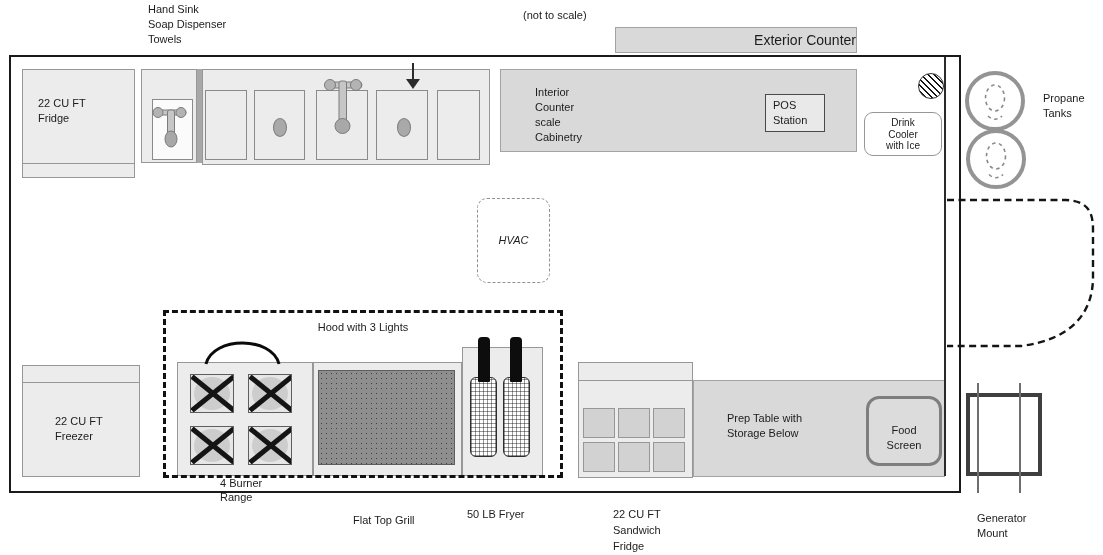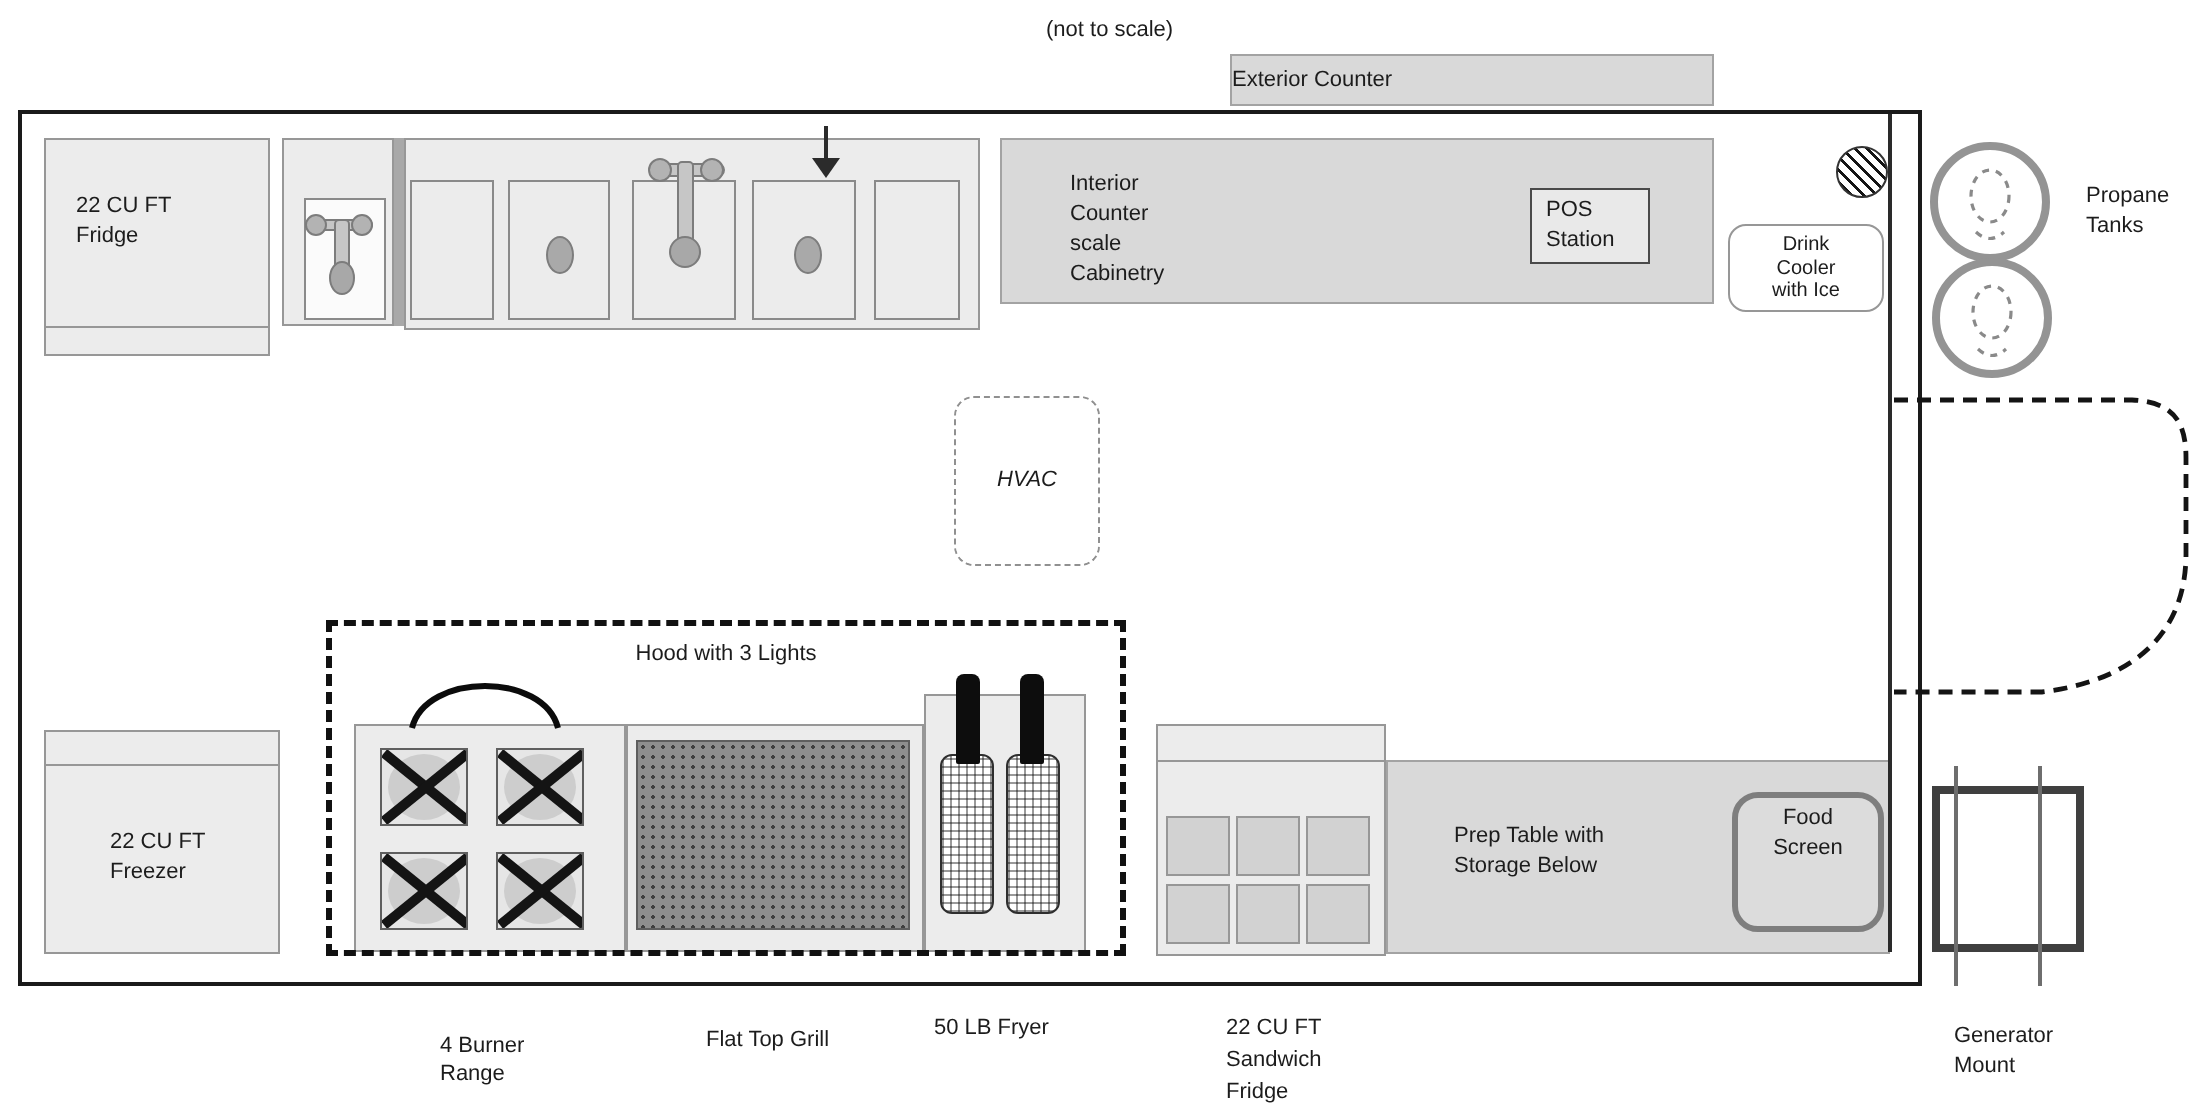--- a/index.html
+++ b/index.html
@@ -44,37 +44,42 @@
 
   .drink-cooler { position: absolute; left: 864px; top: 112px; width: 78px; height: 44px; background: #fff; border: 1.5px solid #979797; border-radius: 9px; z-index: 2;
     text-align: center; font-size: 10px; line-height: 11.5px; padding-top: 4px; }
 
   .tank { position: absolute; width: 60px; height: 60px; border: 4px solid #949494; border-radius: 50%; background: #fff; z-index: 2; }
 
   .generator { position: absolute; left: 966px; top: 393px; width: 76px; height: 83px; border: 4px solid #3f3f3f; background: #fff; z-index: 2; }
   .gen-line { position: absolute; top: 383px; width: 2px; height: 110px; background: #6e6e6e; z-index: 3; }
 
   .food-warmer { position: absolute; left: 866px; top: 396px; width: 76px; height: 70px; background: #dcdcdc; border: 3px solid #7e7e7e; border-radius: 13px; z-index: 3;
-    text-align: center; font-size: 11px; line-height: 15px; padding-top: 3px; }
+    text-align: center; font-size: 11px; line-height: 15px; padding-top: 24px; }
 
   .pos { position: absolute; left: 765px; top: 94px; width: 60px; height: 38px; background: #e9e9e9; border: 1.5px solid #4a4a4a; z-index: 3;
     font-size: 11px; line-height: 15px; padding: 3px 0 0 7px; }
 
   .sq { position: absolute; width: 32px; height: 30px; background: #d2d2d2; border: 1px solid #979797; z-index: 3; }
 
   svg.overlay { position: absolute; left: 0; top: 0; z-index: 6; pointer-events: none; }
 </style>
 </head>
 <body>
 
 <div id="stage">
 
+  <div class="lbl" style="left:148px; top:2px;">
+    <div>Hand Sink</div>
+    <div>Soap Dispenser</div>
+    <div>Towels</div>
+  </div>
   <div class="lbl" style="left:494px; top:8px;margin-left:29px;">(not to scale)</div>
 
-  <div class="counter" style="left:615px; top:27px; width:242px; height:26px; z-index:2; text-align:left; font-size:11px; line-height:24px;">
+  <div class="counter" style="left:615px; top:27px; width:242px; height:26px; z-index:2; text-align:right; font-size:14px; line-height:24px;">
     <span>Exterior Counter</span>
   </div>
 
   <div class="truck-outline"></div>
   <div class="inner-wall"></div>
 
   <div class="equip" style="left:22px; top:69px; width:113px; height:109px;"></div>
   <div class="thinline" style="left:22px; top:163px; width:113px; height:1px;"></div>
   <div class="lbl" style="left:38px; top:96px;">
     <div>22 CU FT</div>
@@ -186,21 +191,21 @@
   </div>
 
   <div class="generator"></div>
   <div class="gen-line" style="left:977px;"></div>
   <div class="gen-line" style="left:1019px;"></div>
   <div class="lbl" style="left:977px; top:511px;">
     <div>Generator</div>
     <div>Mount</div>
   </div>
 
-  <div class="lbl" style="left:220px; top:476px; line-height:14px;margin-top:40px;">
+  <div class="lbl" style="left:220px; top:476px; line-height:14px;">
     <div>4 Burner</div>
     <div>Range</div>
   </div>
   <div class="lbl" style="left:353px; top:513px;">Flat Top Grill</div>
   <div class="lbl" style="left:467px; top:507px;">50 LB Fryer</div>
   <div class="lbl" style="left:613px; top:506px; line-height:16px;">
     <div>22 CU FT</div>
     <div>Sandwich</div>
     <div>Fridge</div>
   </div>

